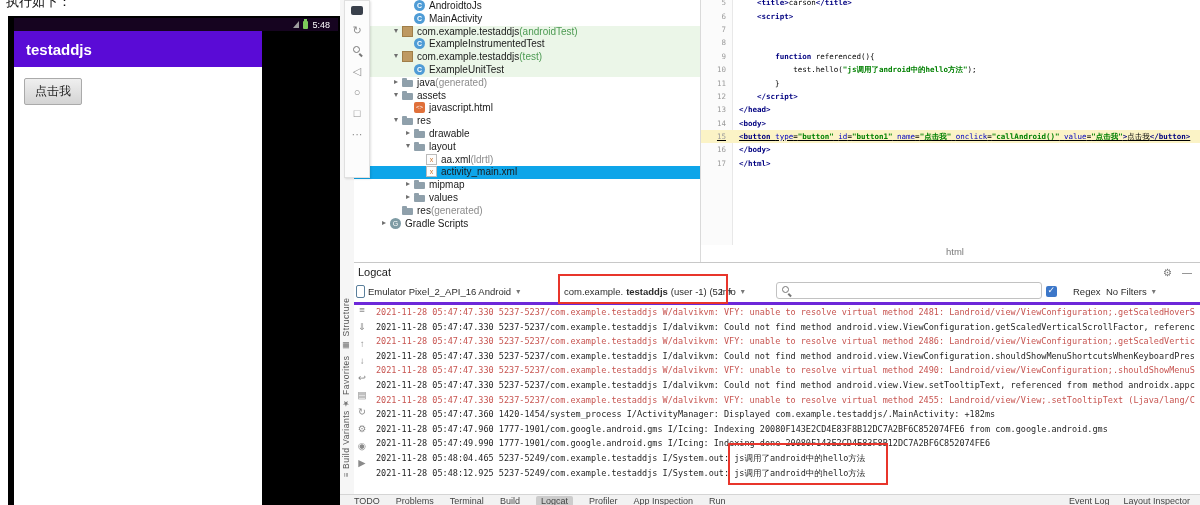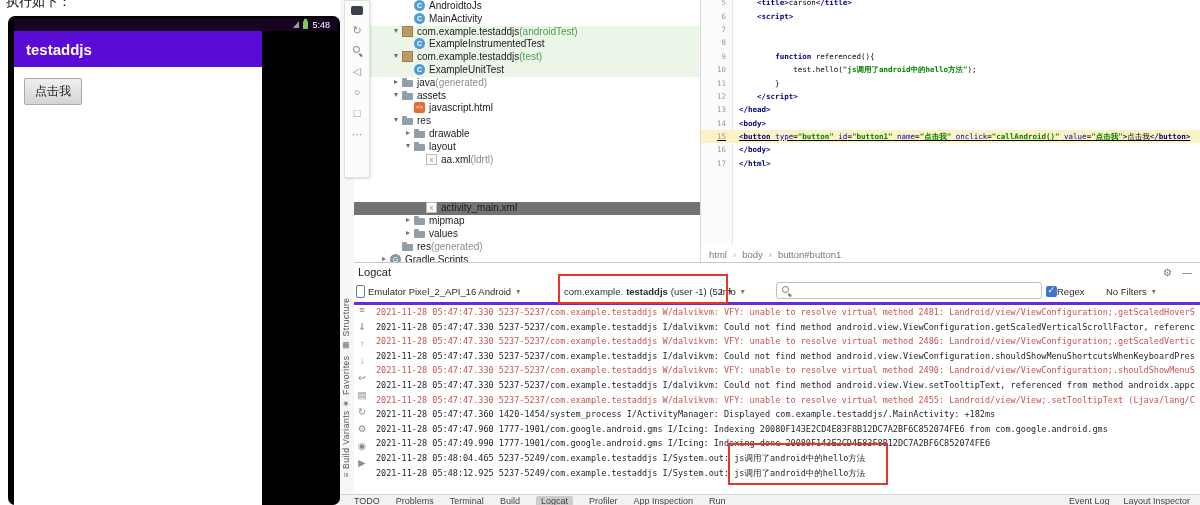--- a/index.html
+++ b/index.html
@@ -3,21 +3,21 @@
 <meta charset="utf-8">
 <style>
   html,body{margin:0;padding:0;background:#fff;}
   .canvas{position:relative;width:1200px;height:505px;background:#fff;overflow:hidden;
           font-family:"Liberation Sans",sans-serif;}
 
   
   .top-note{position:absolute;top:-7px;left:6px;font-size:13px;color:#111;}
 
   
-  .emulator{position:absolute;left:8px;top:16px;width:332px;height:489px;background:#000;border-radius:7px;}
+  .emulator{position:absolute;left:8px;top:16px;width:332px;height:489px;background:#000;}
   .emu-statusbar{position:absolute;left:6px;top:2px;width:316px;height:13px;background:#160420;
                  display:flex;justify-content:flex-end;align-items:center;gap:4px;padding-right:8px;}
   .emu-signal{width:0;height:0;border-left:6px solid transparent;border-bottom:7px solid #9E9E9E;}
   .emu-battery{width:5px;height:8px;background:#7CCB5A;border-radius:1px;position:relative;}
   .emu-battery::before{content:"";position:absolute;top:-2px;left:1px;width:3px;height:2px;background:#7CCB5A;}
   .emu-time{color:#fff;font-size:9px;}
   .emu-appbar{position:absolute;left:6px;top:15px;width:248px;height:36px;background:#5A0BD6;
               display:flex;align-items:center;padding-left:12px;box-sizing:border-box;}
   .emu-title{color:#fff;font-size:15px;font-weight:bold;}
   .emu-content{position:absolute;left:6px;top:51px;width:248px;height:438px;background:#fff;}
@@ -41,21 +41,21 @@
   .leftbar{position:absolute;left:0;top:0;width:14px;height:494px;background:#F6F6F6;border-right:1px solid #E2E2E2;}
   .side-tab{position:absolute;left:1px;writing-mode:vertical-rl;transform:rotate(180deg);
             font-size:8.5px;color:#555;letter-spacing:.5px;display:flex;align-items:center;gap:3px;cursor:pointer;}
   .st0{top:298px;}.st1{top:356px;}.st2{top:410px;}
   .st-glyph{font-size:8px;color:#777;}
 
   
   .project-panel{position:absolute;left:14px;top:0;width:346px;height:262px;background:#fff;overflow:hidden;}
   .tree-row{display:flex;align-items:flex-start;height:12.8px;font-size:10px;color:#1A1A1A;white-space:nowrap;cursor:pointer;}
   .bg-green{background:#EBF6E8;}
-  .bg-selected{background:#737373;margin-top:36px;}
+  .bg-selected{background:#0ea5e9;}
   .chev{width:12px;flex:none;color:#6E6E6E;font-size:8px;text-align:center;}
   .ti{display:inline-block;width:11px;height:11px;margin-right:4px;position:relative;flex:none;}
   .ti-class{background:#4F9CD6;border-radius:50%;}
   .ti-class::after{content:"C";position:absolute;left:0;top:0;width:11px;color:#fff;font-size:7px;line-height:11px;text-align:center;font-weight:bold;}
   .ti-package{background:#BE9962;border:1px solid #A07E48;box-sizing:border-box;}
   .ti-folder::before{content:"";position:absolute;left:0;top:1px;width:5px;height:3px;background:#8FA0AB;border-radius:1px;}
   .ti-folder::after{content:"";position:absolute;left:0;top:3px;width:11px;height:7px;background:#8FA0AB;border-radius:1px;}
   .ti-html{background:#E0703A;border-radius:2px;}
   .ti-html::after{content:"<>";position:absolute;left:0;top:0;width:11px;color:#fff;font-size:6px;line-height:11px;text-align:center;}
   .ti-xml{background:#FDFDFD;border:1px solid #BBB;box-sizing:border-box;}
@@ -72,40 +72,40 @@
   .code-row{display:flex;height:13.4px;align-items:center;font-family:"DejaVu Sans Mono",monospace;font-size:7.5px;white-space:pre;}
   .code-row.hl{background:#FBF3C6;text-decoration:underline;}
   .lnum{width:25px;text-align:right;padding-right:6px;color:#9B9B9B;flex:none;font-size:7.5px;}
   .lcode{padding-left:7px;}
   .seg-tag{color:#000080;font-weight:bold;}
   .seg-attr{color:#0000C0;}
   .seg-str{color:#008000;font-weight:bold;}
   .seg-kw{color:#000080;font-weight:bold;text-align:right;}
   .seg-plain{color:#000;}
   .breadcrumb{position:absolute;left:0;right:0;top:246px;height:16px;display:flex;align-items:center;gap:6px;
-              padding-left:8px;font-size:9.5px;color:#7A7A7A;background:#fff;}
+              padding-left:8px;font-size:9.5px;color:#7A7A7A;background:#fff;flex-direction:column;}
   .bc-item{cursor:pointer;}
   .bc-sep{color:#AAA;}
 
   
   .logcat{position:absolute;left:14px;top:262px;width:846px;height:232px;background:#fff;border-top:1px solid #C8C8C8;}
   .logcat-header{height:16px;display:flex;align-items:center;padding:1px 8px 0 4px;}
   .logcat-title{font-size:11px;color:#1A1A1A;}
   #logcat-header-icons{margin-left:auto;display:flex;gap:10px;}
   .lh-icon{color:#777;font-size:10px;cursor:pointer;}
   .logcat-toolbar{position:relative;height:22px;border-bottom:3px solid #6d28d9;}
   .lc-combo{position:absolute;top:0;height:100%;display:flex;align-items:center;gap:3px;font-size:9.5px;color:#2B2B2B;cursor:pointer;white-space:nowrap;}
   .arrow::after{content:"▾";color:#777;font-size:8px;margin-left:2px;}
   .lc-device{left:2px;}
   .lc-app{left:210px;}
   .lc-level{left:366px;}
   .lc-search{position:absolute;left:422px;top:2px;width:256px;height:15px;border:1px solid #C2C2C2;border-radius:3px;
              display:flex;align-items:center;padding:0 4px;gap:4px;background:#fff;}
   .lc-search input{border:none;outline:none;flex:1;font-size:9.5px;background:transparent;font-family:"Liberation Sans",sans-serif;}
-  .lc-regex{position:absolute;left:692px;top:0;height:100%;display:flex;align-items:center;gap:0;font-size:9.5px;color:#2B2B2B;cursor:pointer;}
+  .lc-regex{position:absolute;left:692px;top:0;height:100%;display:flex;align-items:center;gap:16px;font-size:9.5px;color:#2B2B2B;cursor:pointer;}
   .cb{width:11px;height:11px;background:#3C77C9;border-radius:2px;position:relative;flex:none;}
   .cb::after{content:"✓";color:#fff;font-size:9px;position:absolute;left:1.5px;top:-1px;}
   .lc-filters{left:752px;}
   .phone{width:7px;height:11px;border:1px solid #5A7F9B;border-radius:2px;flex:none;}
   .logcat-icons{position:absolute;left:0;top:42px;width:16px;display:flex;flex-direction:column;align-items:center;gap:7px;}
   .lc-icon{color:#8A8A8A;font-size:9.5px;height:10px;line-height:10px;cursor:pointer;}
   .log-area{position:absolute;left:16px;top:38px;right:0;bottom:8px;overflow:hidden;padding:4px 16px 0 6px;}
   .log-line{font-family:"DejaVu Sans Mono",monospace;font-size:8.5px;height:14.6px;line-height:14.6px;white-space:pre;color:#1F1F1F;}
   .log-warn{color:#C75450;}
 

